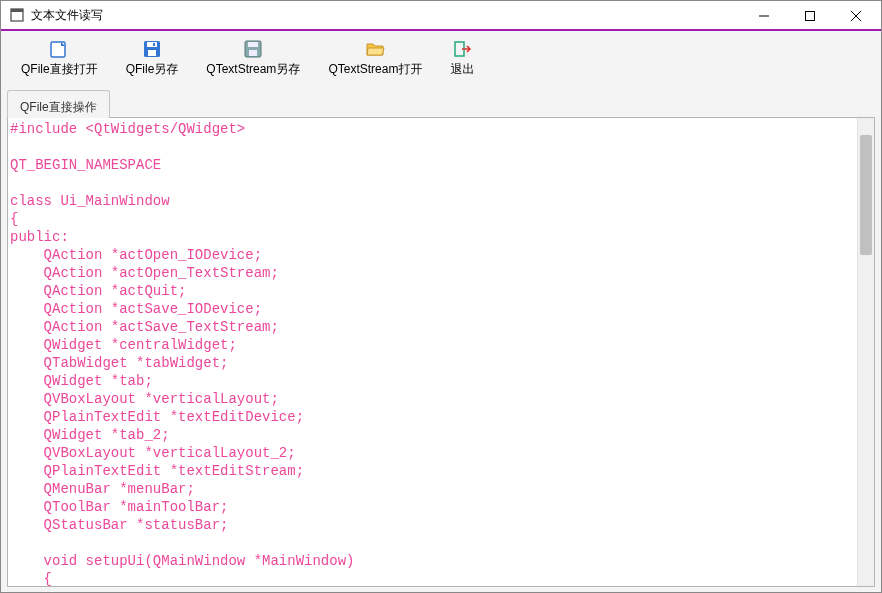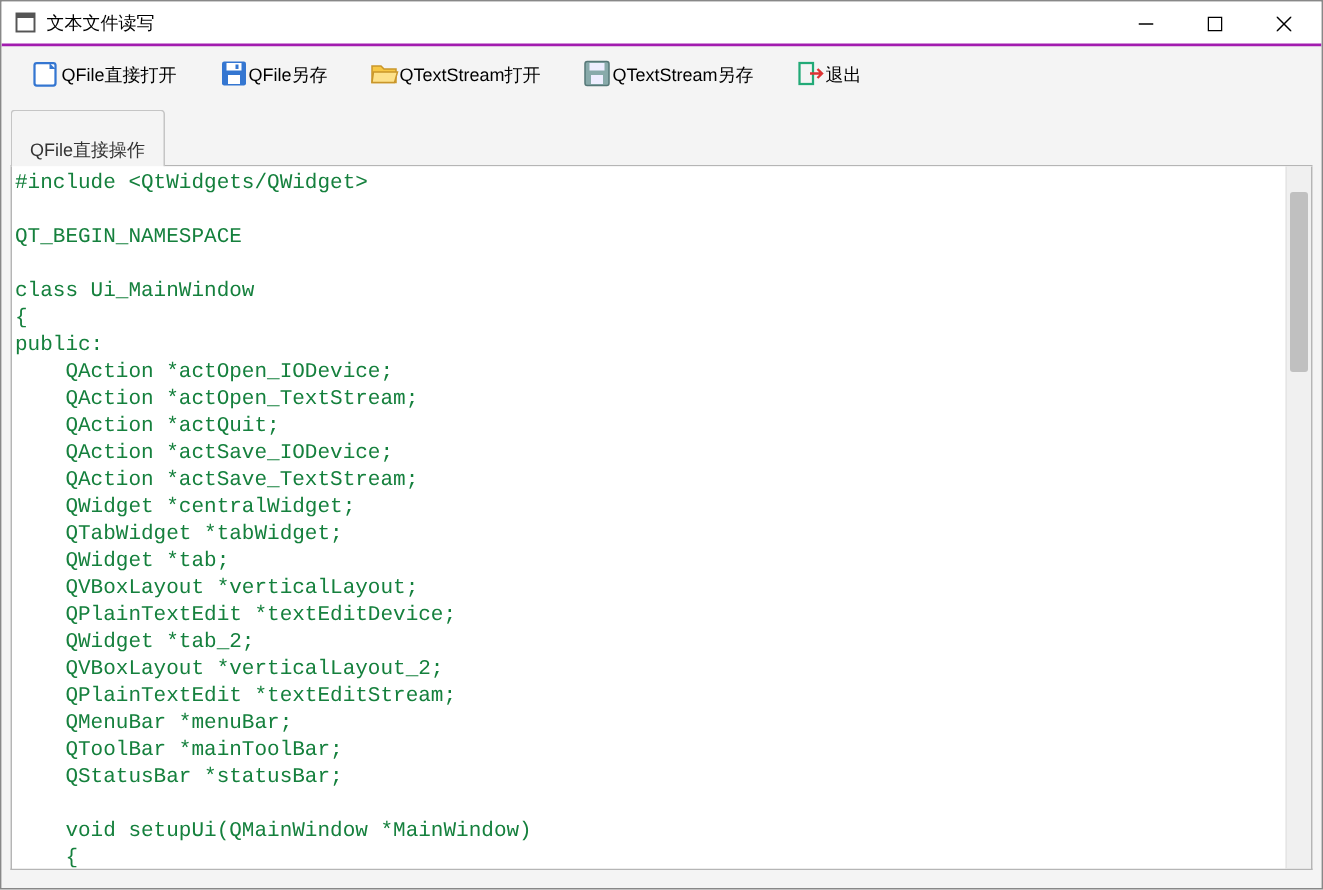--- a/index.html
+++ b/index.html
@@ -45,21 +45,21 @@
       height: calc(593px - 30px - 2px);
     }
     .toolbar {
       display: flex;
       background: #f4f4f4;
       padding: 2px 0 4px 0;
       gap: 0;
     }
     .tool-btn {
       display: flex;
-      flex-direction: row;
+      flex-direction: column;
       align-items: center;
       padding: 2px 14px 4px 14px;
       cursor: pointer;
       margin-right: 0;
     }
     .tool-btn .icon { width: 20px; height: 20px; margin-bottom: 2px; display: flex; align-items: center; justify-content: center; }
     .tool-btn .label { font-size: 12px; white-space: nowrap; }
     .tabs {
       display: flex;
       border-bottom: 1px solid #b5b5b5;
@@ -71,41 +71,41 @@
       font-size: 12px;
       border: 1px solid #b5b5b5;
       border-bottom: none;
       background: #f0f0f0;
       margin-right: -1px;
       cursor: pointer;
       position: relative;
       top: 1px;
       border-radius: 3px 3px 0 0;
     }
-    .tab.inactive { background: #f4f4f4; border-color: #c5c5c5; top: 2px; padding-top: 18px; padding-bottom: 3px; color: #333; }
+    .tab.inactive { background: #f4f4f4; border-color: #c5c5c5; top: 2px; padding-top: 8px; padding-bottom: 3px; color: #333; }
     .tab.active {
       background: #ffffff;
       border-bottom: 1px solid #ffffff;
       color: #000;
       z-index: 2;
     }
     .content-wrap {
       border: 1px solid #b5b5b5;
       border-top: none;
       background: #ffffff;
       height: calc(100% - 82px);
       position: relative;
       display: flex;
     }
     .editor {
       flex: 1;
       background: #ffffff;
       font-family: "SimSun", "NSimSun", "Courier New", monospace;
       font-size: 14px;
-      color: #15803d;
+      color: #ec4899;
       line-height: 18px;
       white-space: pre;
       padding: 2px 0 2px 2px;
       overflow: hidden;
     }
     .scrollbar-v {
       width: 17px;
       background: #f0f0f0;
       position: relative;
       border-left: 1px solid #e5e5e5;
@@ -171,35 +171,35 @@
             <rect x="5" y="3" width="10" height="5" fill="#fff"></rect>
             <rect x="6" y="11" width="8" height="6" fill="#fff"></rect>
             <rect x="11" y="4" width="2" height="3" fill="#3476d1"></rect>
           </svg>
       </span>
       <span class="label">QFile另存</span>
     </div>
     <div class="tool-btn">
       <span class="icon">
         <svg viewBox="0 0 20 20">
-            <path d="M2 5 L8 5 L10 7 L18 7 L18 16 L2 16 Z" fill="#f7c744" stroke="#c9962a" stroke-width="1"></path>
-            <path d="M3 9 L19 9 L17 16 L2 16 Z" fill="#fde18a" stroke="#c9962a" stroke-width="1"></path>
-          </svg>
-      </span>
-      <span class="label">QTextStream打开</span>
-    </div>
-    <div class="tool-btn">
-      <span class="icon">
-        <svg viewBox="0 0 20 20">
             <rect x="2" y="2" width="16" height="16" rx="1.5" fill="#8aa" stroke="#577" stroke-width="1"></rect>
             <rect x="5" y="3" width="10" height="5" fill="#eef"></rect>
             <rect x="6" y="11" width="8" height="6" fill="#eef"></rect>
           </svg>
       </span>
       <span class="label">QTextStream另存</span>
+    </div>
+    <div class="tool-btn">
+      <span class="icon">
+        <svg viewBox="0 0 20 20">
+            <path d="M2 5 L8 5 L10 7 L18 7 L18 16 L2 16 Z" fill="#f7c744" stroke="#c9962a" stroke-width="1"></path>
+            <path d="M3 9 L19 9 L17 16 L2 16 Z" fill="#fde18a" stroke="#c9962a" stroke-width="1"></path>
+          </svg>
+      </span>
+      <span class="label">QTextStream打开</span>
     </div>
     <div class="tool-btn">
       <span class="icon">
         <svg viewBox="0 0 20 20">
             <rect x="3" y="3" width="9" height="14" fill="none" stroke="#2a7" stroke-width="1.5"></rect>
             <path d="M10 10 L18 10 M15 7 L18 10 L15 13" fill="none" stroke="#d33" stroke-width="1.6"></path>
           </svg>
       </span>
       <span class="label">退出</span>
     </div>

